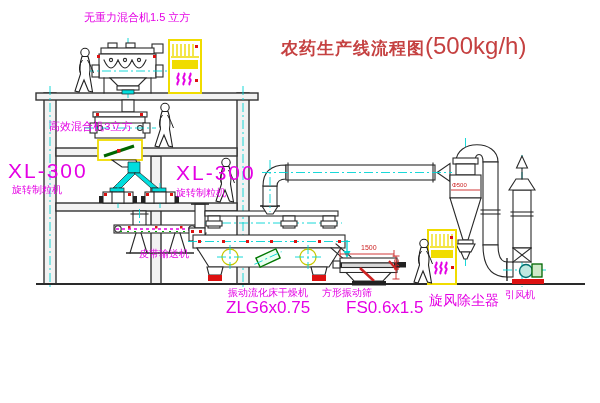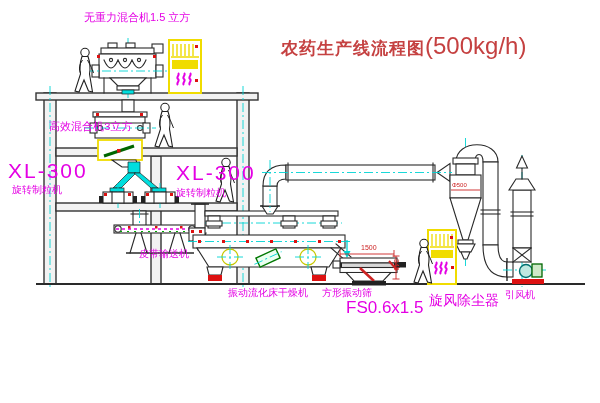--- a/index.html
+++ b/index.html
@@ -289,20 +289,21 @@
 
   <div class="lbl mag" style="left:8px;top:160px;font-size:21px;letter-spacing:2px;">XL-300</div>
   <div class="lbl mag" style="left:12px;top:185px;font-size:10px;">旋转制粒机</div>
 
   <div class="lbl mag" style="left:176px;top:162px;font-size:21px;letter-spacing:2px;">XL-300</div>
   <div class="lbl mag" style="left:176px;top:188px;font-size:10px;">旋转制粒机</div>
 
   <div class="lbl mag" style="left:139px;top:209px;font-size:10px;margin-top:40px;">皮带输送机</div>
 
   <div class="lbl mag" style="left:228px;top:288px;font-size:10px;">振动流化床干燥机</div>
+  <div class="lbl mag" style="left:226px;top:299px;font-size:17px;">ZLG6x0.75</div>
 
   <div class="lbl mag" style="left:322px;top:288px;font-size:10px;">方形振动筛</div>
   <div class="lbl mag" style="left:316px;top:299px;font-size:17px;margin-left:30px;">FS0.6x1.5</div>
 
   <div class="lbl mag" style="left:429px;top:293px;font-size:14px;">旋风除尘器</div>
   <div class="lbl mag" style="left:505px;top:290px;font-size:10px;text-align:right;">引风机</div>
 
   <div class="lbl dim" style="left:361px;top:244px;font-size:7px;">1500</div>
   <div class="lbl dim" style="left:400px;top:259px;font-size:7px;transform:rotate(90deg);transform-origin:left top;">345</div>
   <div class="lbl dim" style="left:452px;top:182px;font-size:6px;">Φ500</div>

